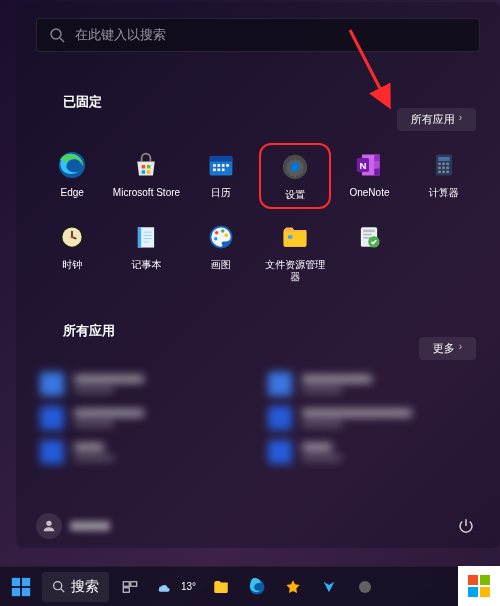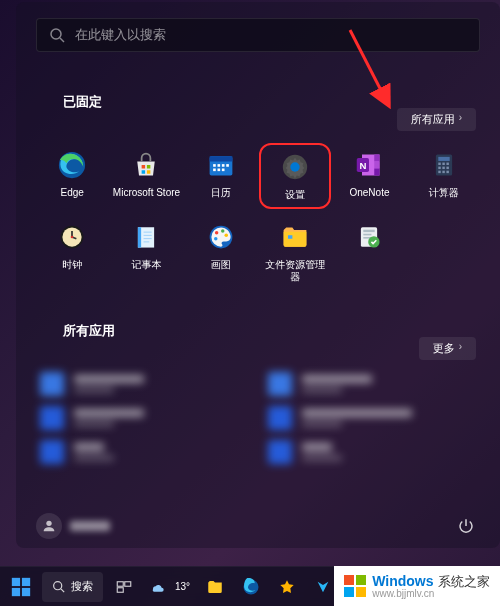--- a/index.html
+++ b/index.html
@@ -177,21 +177,21 @@
     display: flex;
     align-items: center;
     justify-content: center;
     cursor: pointer;
     padding: 0 4px;
   }
   .tb-search {
     background: rgba(255,255,255,0.08);
     padding: 0 10px;
     gap: 6px;
-    font-size: 11px;
+    font-size: 14px;
   }
   .watermark {
     position: absolute;
     right: 0; bottom: 0;
     height: 40px;
     background: #fff;
     display: flex;
     align-items: center;
     padding: 0 10px;
     gap: 6px;
@@ -523,21 +523,14 @@
       </svg>
   </div>
 
   <div class="watermark">
     <div class="wlogo">
         <div></div>
         <div></div>
         <div></div>
         <div></div>
       </div>
-    <div style="display:flex;flex-direction:column;line-height:1;">
-      <div>
-        <span class="wtxt1">Windows</span>
-        <span class="wtxt2">系统之家</span>
-      </div>
-      <span class="wurl">www.bjjmlv.cn</span>
-    </div>
   </div>
 </div>
 
 </body></html>

